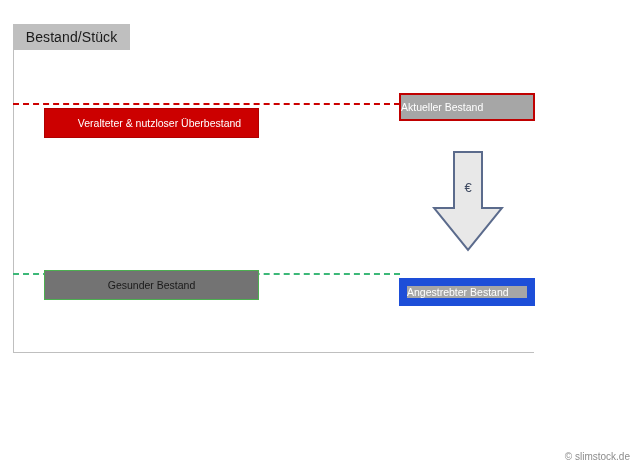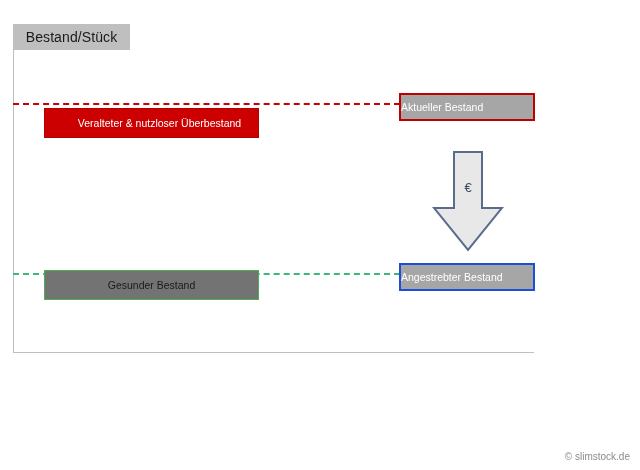--- a/index.html
+++ b/index.html
@@ -117,22 +117,22 @@
     justify-content: flex-start;
     box-sizing: border-box;
     color: #ffffff;
     font-size: 10.5px;
   }
   .callout-current {
     top: 93px;
     border: 2px solid #c00000;
   }
   .callout-target {
-    top: 263px;
-    border: 2px solid #1d4ed8;
+    top: 278px;
+    border: 8px solid #1d4ed8;
   }
 
   
   .arrow-wrap {
     position: absolute;
     left: 432px;
     top: 150px;
     width: 72px;
     height: 105px;
   }

